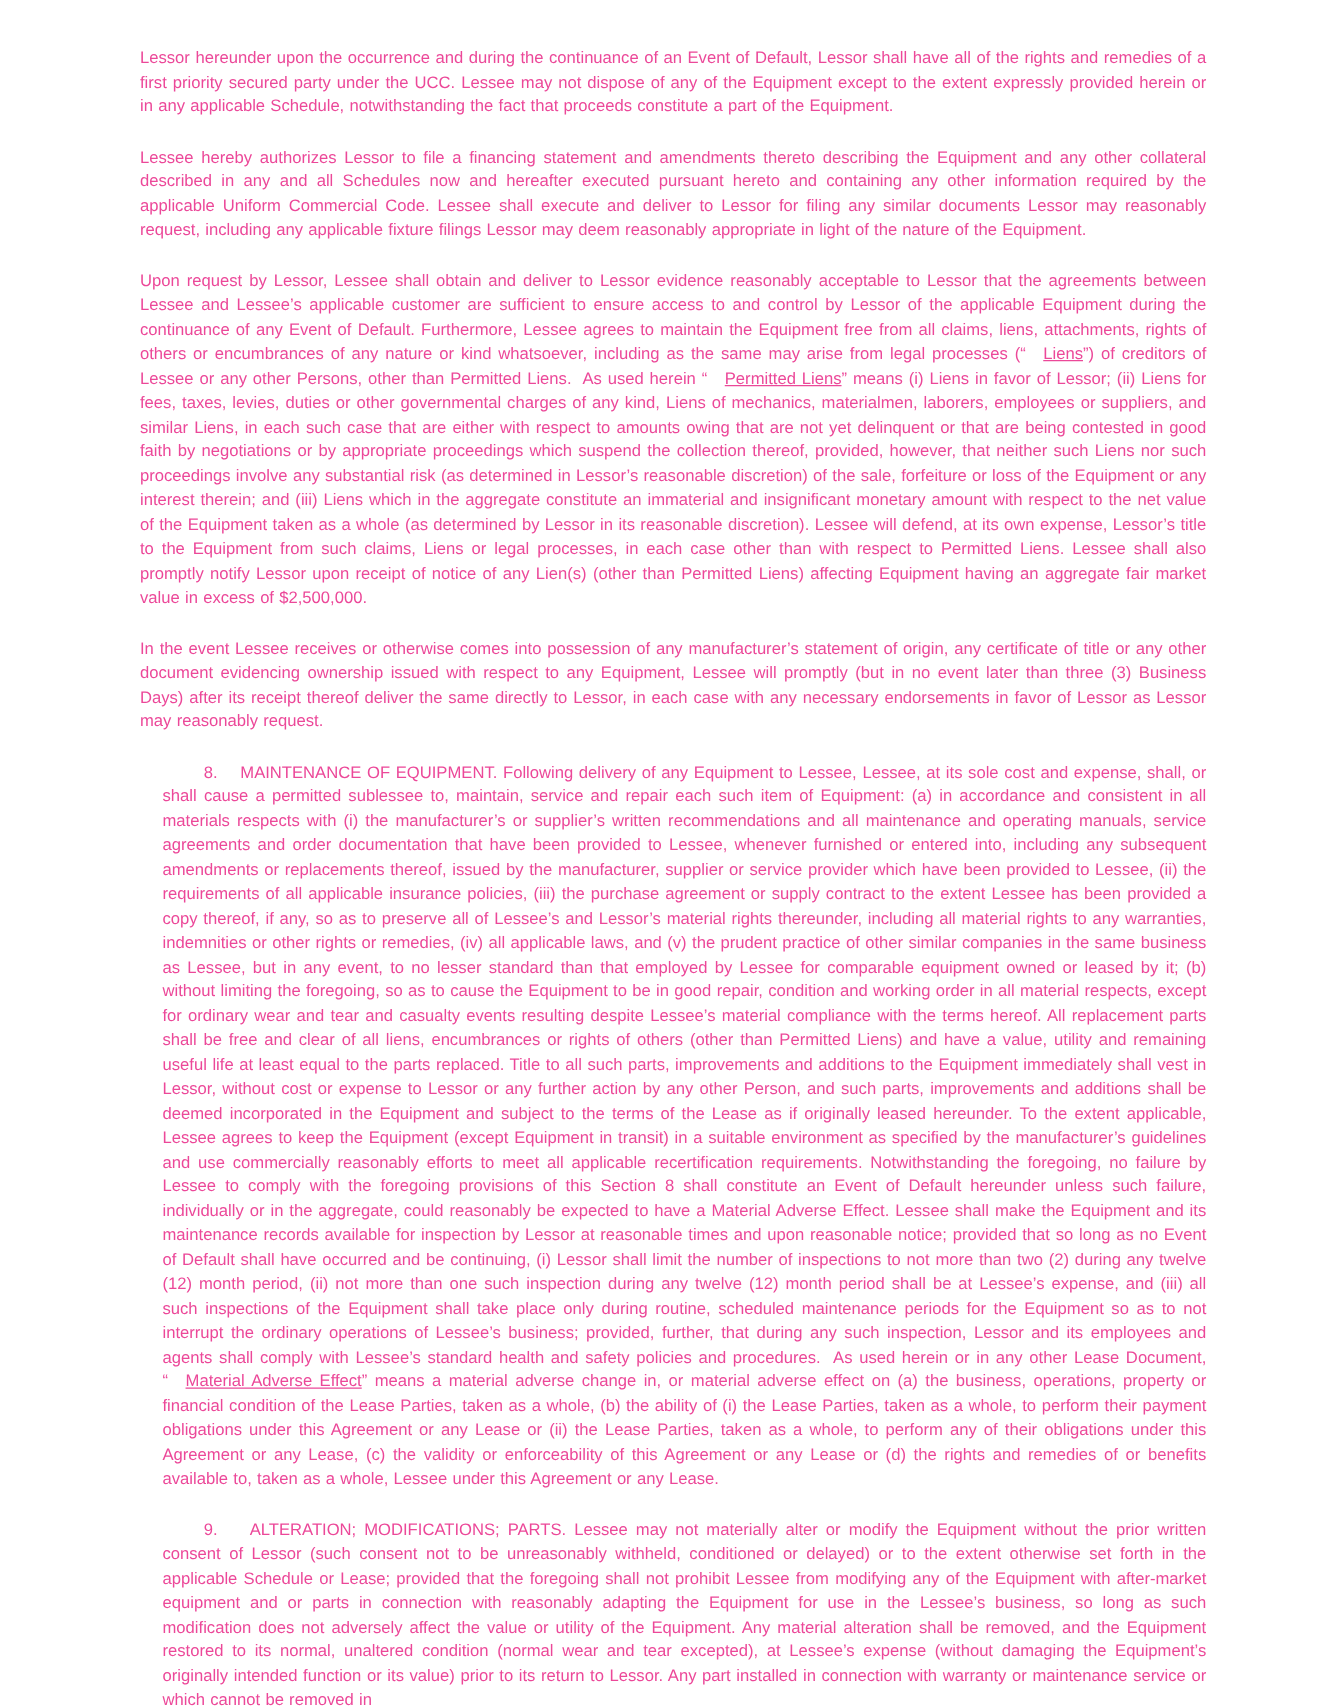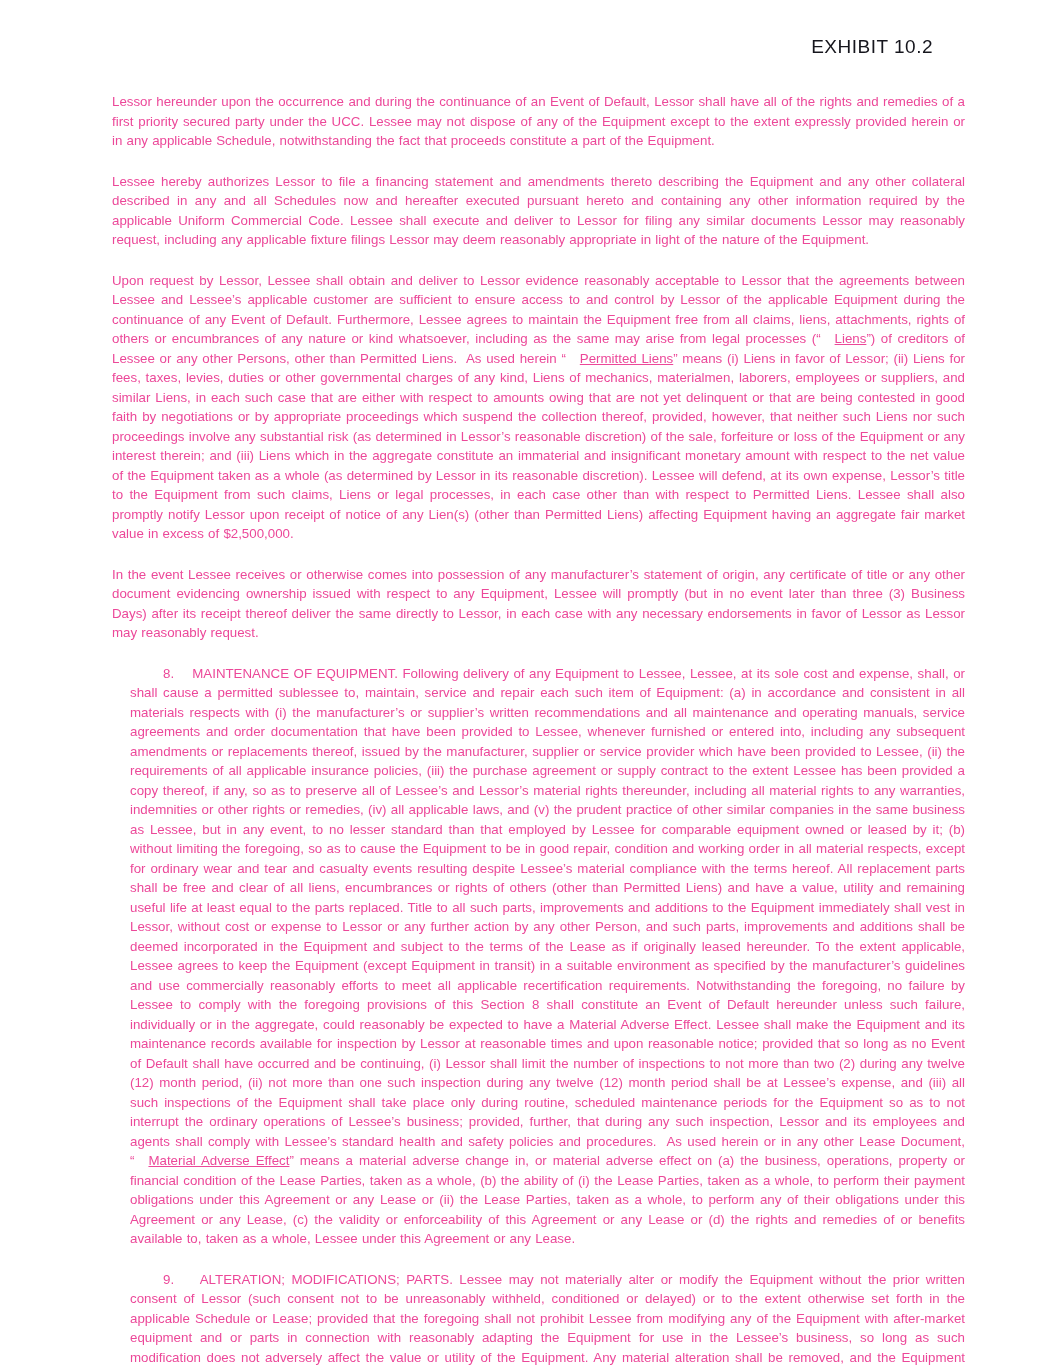--- a/index.html
+++ b/index.html
@@ -38,21 +38,20 @@
   }
   .doc-body span.u {
     text-decoration: underline;
     padding-left: 14px;
   }
 </style>
 </head>
 <body>
 
 <div class="page">
-  <div class="exhibit-label">EXHIBIT 10.2</div>
   <div class="doc-body">
       <p class="para"><span>Lessor hereunder upon the occurrence and during the continuance of an Event of Default, Lessor shall have all of the rights and remedies of a first priority secured party under the UCC. Lessee may not dispose of any of the Equipment except to the extent expressly provided herein or in any applicable Schedule, notwithstanding the fact that proceeds constitute a part of the Equipment.</span></p>
       <p class="para"><span>Lessee hereby authorizes Lessor to file a financing statement and amendments thereto describing the Equipment and any other collateral described in any and all Schedules now and hereafter executed pursuant hereto and containing any other information required by the applicable Uniform Commercial Code. Lessee shall execute and deliver to Lessor for filing any similar documents Lessor may reasonably request, including any applicable fixture filings Lessor may deem reasonably appropriate in light of the nature of the Equipment.</span></p>
       <p class="para"><span>Upon request by Lessor, Lessee shall obtain and deliver to Lessor evidence reasonably acceptable to Lessor that the agreements between Lessee and Lessee’s applicable customer are sufficient to ensure access to and control by Lessor of the applicable Equipment during the continuance of any Event of Default. Furthermore, Lessee agrees to maintain the Equipment free from all claims, liens, attachments, rights of others or encumbrances of any nature or kind whatsoever, including as the same may arise from legal processes (“</span><span class="u">Liens</span><span>”) of creditors of Lessee or any other Persons, other than Permitted Liens.&nbsp; As used herein “</span><span class="u">Permitted Liens</span><span>” means (i) Liens in favor of Lessor; (ii) Liens for fees, taxes, levies, duties or other governmental charges of any kind, Liens of mechanics, materialmen, laborers, employees or suppliers, and similar Liens, in each such case that are either with respect to amounts owing that are not yet delinquent or that are being contested in good faith by negotiations or by appropriate proceedings which suspend the collection thereof, provided, however, that neither such Liens nor such proceedings involve any substantial risk (as determined in Lessor’s reasonable discretion) of the sale, forfeiture or loss of the Equipment or any interest therein; and (iii) Liens which in the aggregate constitute an immaterial and insignificant monetary amount with respect to the net value of the Equipment taken as a whole (as determined by Lessor in its reasonable discretion). Lessee will defend, at its own expense, Lessor’s title to the Equipment from such claims, Liens or legal processes, in each case other than with respect to Permitted Liens. Lessee shall also promptly notify Lessor upon receipt of notice of any Lien(s) (other than Permitted Liens) affecting Equipment having an aggregate fair market value in excess of $2,500,000.</span></p>
       <p class="para"><span>In the event Lessee receives or otherwise comes into possession of any manufacturer’s statement of origin, any certificate of title or any other document evidencing ownership issued with respect to any Equipment, Lessee will promptly (but in no event later than three (3) Business Days) after its receipt thereof deliver the same directly to Lessor, in each case with any necessary endorsements in favor of Lessor as Lessor may reasonably request.</span></p>
       <p class="para indent"><span>8.&nbsp;&nbsp;&nbsp;&nbsp;MAINTENANCE OF EQUIPMENT. Following delivery of any Equipment to Lessee, Lessee, at its sole cost and expense, shall, or shall cause a permitted sublessee to, maintain, service and repair each such item of Equipment: (a) in accordance and consistent in all materials respects with (i) the manufacturer’s or supplier’s written recommendations and all maintenance and operating manuals, service agreements and order documentation that have been provided to Lessee, whenever furnished or entered into, including any subsequent amendments or replacements thereof, issued by the manufacturer, supplier or service provider which have been provided to Lessee, (ii) the requirements of all applicable insurance policies, (iii) the purchase agreement or supply contract to the extent Lessee has been provided a copy thereof, if any, so as to preserve all of Lessee’s and Lessor’s material rights thereunder, including all material rights to any warranties, indemnities or other rights or remedies, (iv) all applicable laws, and (v) the prudent practice of other similar companies in the same business as Lessee, but in any event, to no lesser standard than that employed by Lessee for comparable equipment owned or leased by it; (b) without limiting the foregoing, so as to cause the Equipment to be in good repair, condition and working order in all material respects, except for ordinary wear and tear and casualty events resulting despite Lessee’s material compliance with the terms hereof. All replacement parts shall be free and clear of all liens, encumbrances or rights of others (other than Permitted Liens) and have a value, utility and remaining useful life at least equal to the parts replaced. Title to all such parts, improvements and additions to the Equipment immediately shall vest in Lessor, without cost or expense to Lessor or any further action by any other Person, and such parts, improvements and additions shall be deemed incorporated in the Equipment and subject to the terms of the Lease as if originally leased hereunder. To the extent applicable, Lessee agrees to keep the Equipment (except Equipment in transit) in a suitable environment as specified by the manufacturer’s guidelines and use commercially reasonably efforts to meet all applicable recertification requirements. Notwithstanding the foregoing, no failure by Lessee to comply with the foregoing provisions of this Section 8 shall constitute an Event of Default hereunder unless such failure, individually or in the aggregate, could reasonably be expected to have a Material Adverse Effect. Lessee shall make the Equipment and its maintenance records available for inspection by Lessor at reasonable times and upon reasonable notice; provided that so long as no Event of Default shall have occurred and be continuing, (i) Lessor shall limit the number of inspections to not more than two (2) during any twelve (12) month period, (ii) not more than one such inspection during any twelve (12) month period shall be at Lessee’s expense, and (iii) all such inspections of the Equipment shall take place only during routine, scheduled maintenance periods for the Equipment so as to not interrupt the ordinary operations of Lessee’s business; provided, further, that during any such inspection, Lessor and its employees and agents shall comply with Lessee’s standard health and safety policies and procedures.&nbsp; As used herein or in any other Lease Document, “</span><span class="u">Material Adverse Effect</span><span>” means a material adverse change in, or material adverse effect on (a) the business, operations, property or financial condition of the Lease Parties, taken as a whole, (b) the ability of (i) the Lease Parties, taken as a whole, to perform their payment obligations under this Agreement or any Lease or (ii) the Lease Parties, taken as a whole, to perform any of their obligations under this Agreement or any Lease, (c) the validity or enforceability of this Agreement or any Lease or (d) the rights and remedies of or benefits available to, taken as a whole, Lessee under this Agreement or any Lease.</span></p>
       <p class="para indent"><span>9.&nbsp;&nbsp;&nbsp;&nbsp;ALTERATION; MODIFICATIONS; PARTS. Lessee may not materially alter or modify the Equipment without the prior written consent of Lessor (such consent not to be unreasonably withheld, conditioned or delayed) or to the extent otherwise set forth in the applicable Schedule or Lease; provided that the foregoing shall not prohibit Lessee from modifying any of the Equipment with after-market equipment and or parts in connection with reasonably adapting the Equipment for use in the Lessee’s business, so long as such modification does not adversely affect the value or utility of the Equipment. Any material alteration shall be removed, and the Equipment restored to its normal, unaltered condition (normal wear and tear excepted), at Lessee’s expense (without damaging the Equipment’s originally intended function or its value) prior to its return to Lessor. Any part installed in connection with warranty or maintenance service or which cannot be removed in</span></p>
     </div>
 </div>
 

